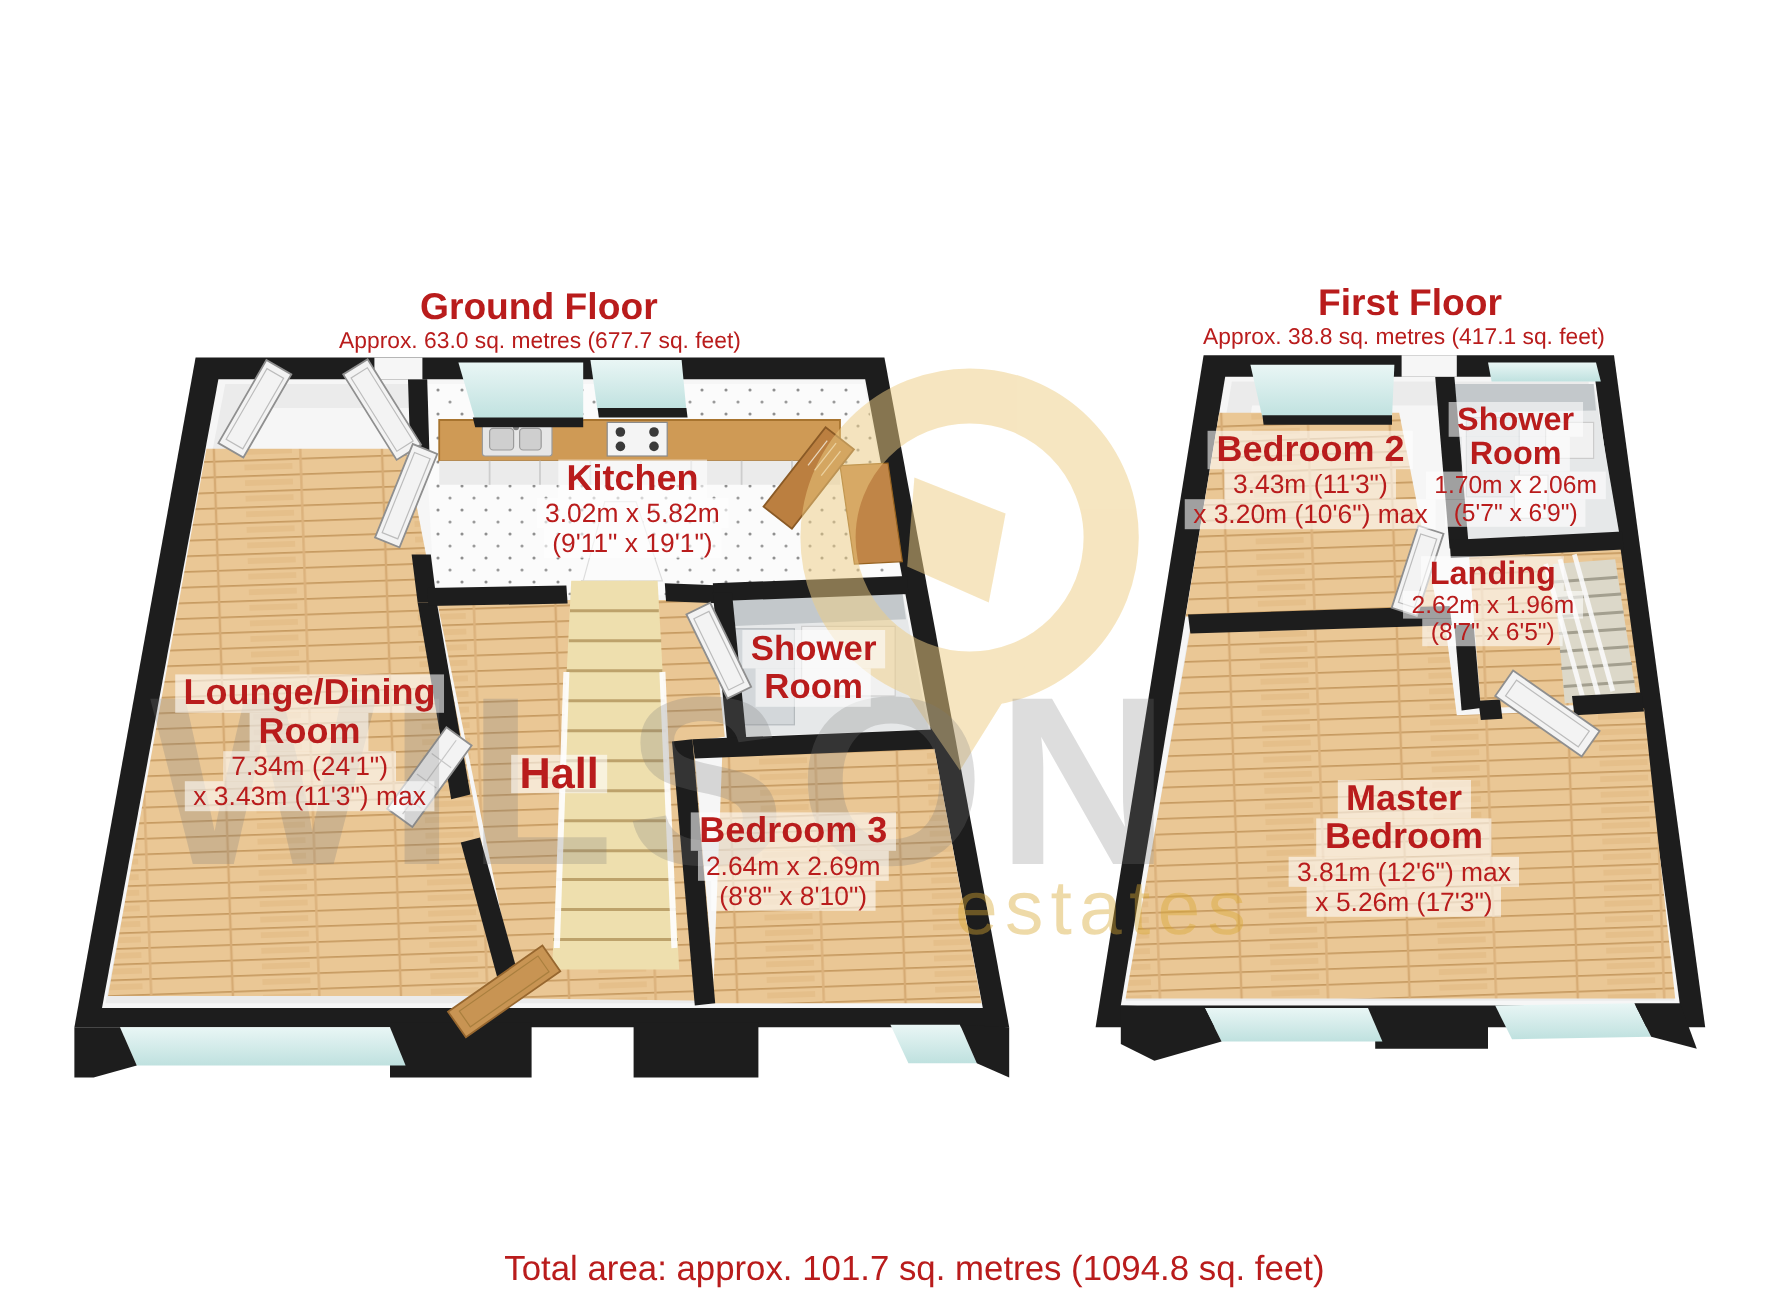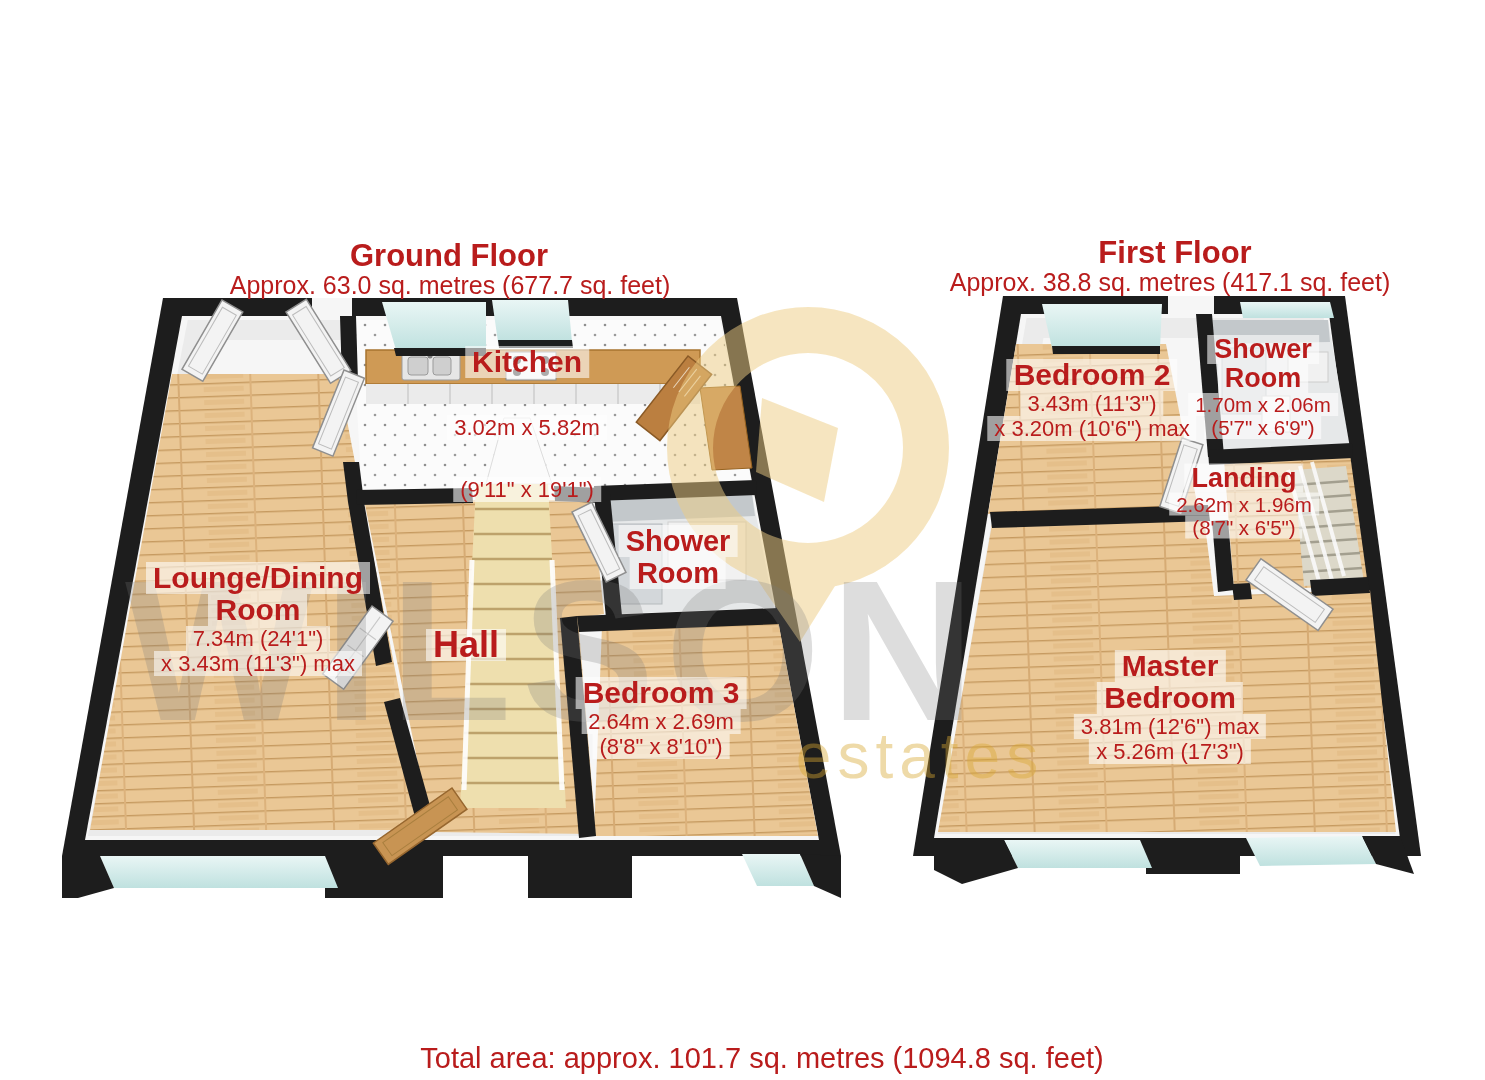--- a/index.html
+++ b/index.html
@@ -9,21 +9,21 @@
   .lbl{position:absolute;transform:translate(-50%,-50%);display:flex;flex-direction:column;
        align-items:center;color:#b91c1c;text-align:center;z-index:3;pointer-events:none;}
   .lbl span{background:rgba(255,255,255,.58);padding:0 7px;white-space:nowrap;display:block;}
   .lbl.plain span{background:none;padding:0 4px;}
   .nm{font-weight:700;}
   .big .nm{font-size:30px;line-height:32px;}
   .big .dm{font-size:22px;line-height:25px;}
   .mid .nm{font-size:27px;line-height:29px;}
   .mid .dm{font-size:20.5px;line-height:23px;}
   .title{font-size:31px;font-weight:700;line-height:33px;}
-  .subtitle{font-size:25px;line-height:24px;}
+  .subtitle{font-size:19px;line-height:24px;}
   .total{font-size:29px;}
 </style>
 </head>
 <body>
 
 <div class="canvas">
 
   <svg class="plan-svg" width="1485" height="1080" viewBox="0 0 1485 1080">
     <defs>
       <linearGradient id="glass" x1="0" y1="0" x2="0" y2="1">
@@ -255,21 +255,21 @@
   <div class="lbl plain" style="left:450px;top:285px;">
     <span class="subtitle">Approx. 63.0 sq. metres (677.7 sq. feet)</span>
   </div>
   <div class="lbl plain" style="left:1175px;top:252px;text-align:right;">
     <span class="title">First Floor</span>
   </div>
   <div class="lbl plain" style="left:1170px;top:282px;">
     <span class="subtitle">Approx. 38.8 sq. metres (417.1 sq. feet)</span>
   </div>
 
-  <div class="lbl big" style="left:527px;top:424px;gap:37px;">
+  <div class="lbl big" style="left:527px;top:424px;">
     <span class="nm">Kitchen</span>
     <span class="dm">3.02m x 5.82m</span>
     <span class="dm">(9'11" x 19'1")</span>
   </div>
 
   <div class="lbl big" style="left:258px;top:619px;">
     <span class="nm">Lounge/Dining</span>
     <span class="nm">Room</span>
     <span class="dm">7.34m (24'1")</span>
     <span class="dm">x 3.43m (11'3") max</span>

